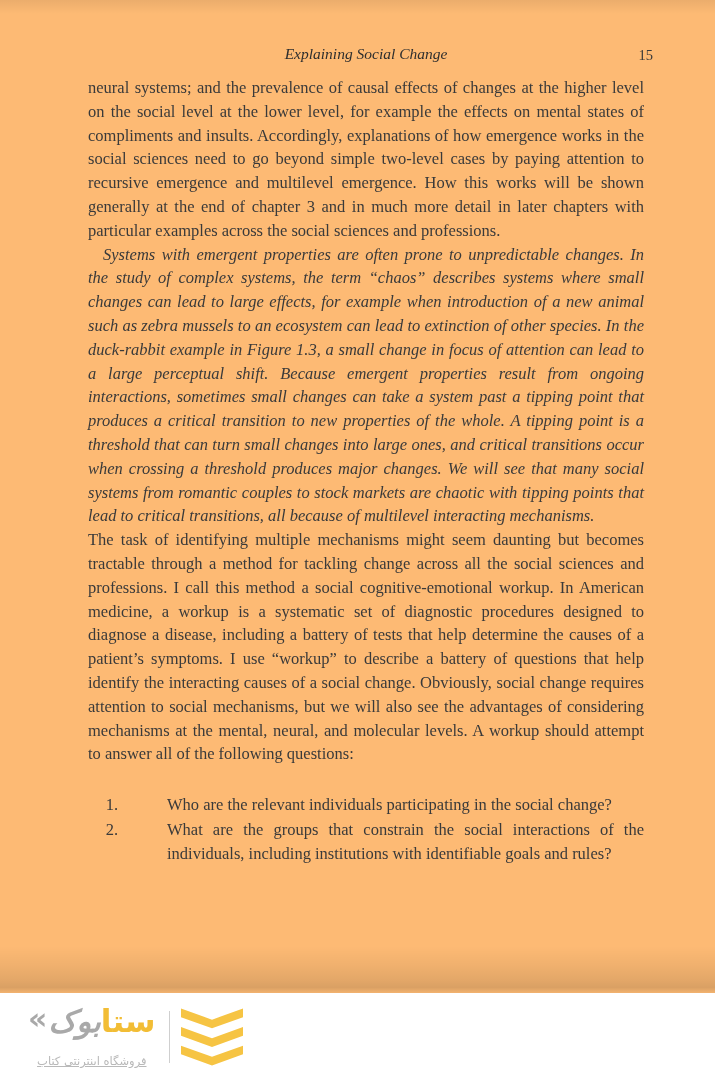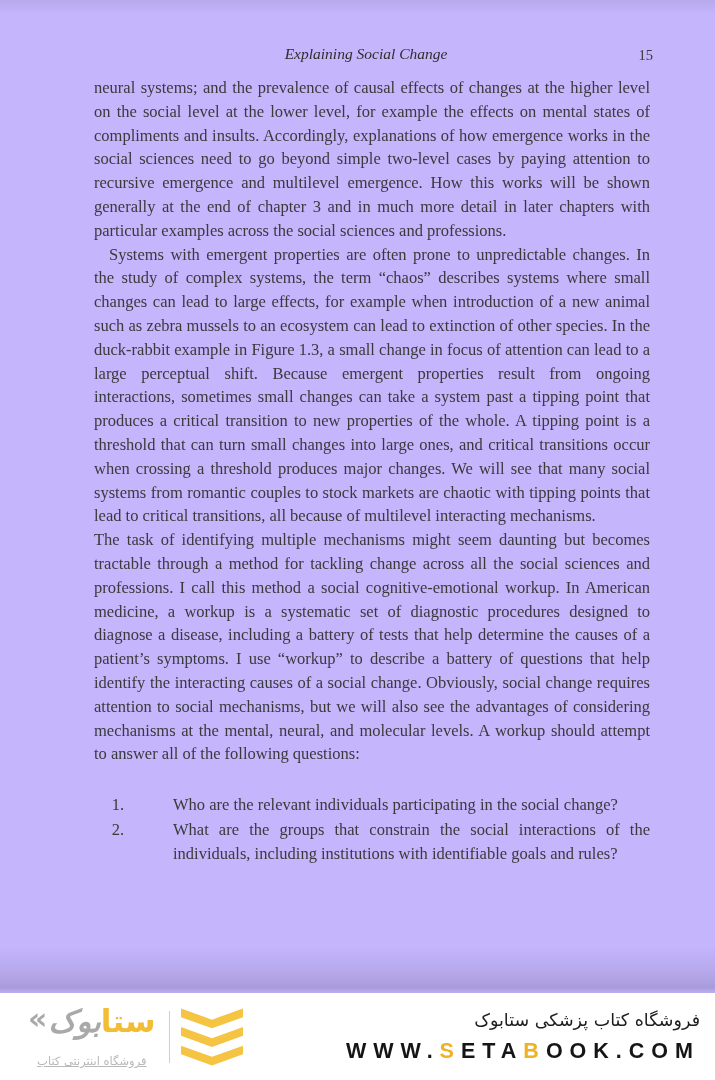--- a/index.html
+++ b/index.html
@@ -9,21 +9,21 @@
     width: 715px;
     height: 1080px;
     overflow: hidden;
     font-family: "Liberation Serif", serif;
     color: #3a3a3a;
   }
   .scan {
     position: relative;
     width: 715px;
     height: 1080px;
-    background: #c4b5fd;
+    background: #fdba74;
   }
   .top-shade {
     position: absolute;
     top: 0; left: 0; right: 0;
     height: 14px;
     background: linear-gradient(to bottom, rgba(0,0,0,0.07), rgba(0,0,0,0));
   }
   .running-head {
     position: absolute;
     top: 45px;
@@ -39,28 +39,28 @@
   .page-number {
     position: absolute;
     top: 47px;
     right: 62px;
     font-size: 14.5px;
     color: #3a3a3a;
   }
   .text-col {
     position: absolute;
     top: 76px;
-    left: 94px;
+    left: 88px;
     width: 556px;
     font-size: 16.5px;
     line-height: 23.8px;
     text-align: justify;
   }
   p.para { margin: 0; }
-  p.para.indent { text-indent: 15px; }
+  p.para.indent { text-indent: 15px; font-style: italic; }
   .section-heading {
     margin: 52px 0 32px 0;
     font-size: 13.5px;
     font-weight: normal;
     letter-spacing: 2.6px;
     text-align: center;
     color: #2e2e2e;
   }
   .q-list {
     margin-top: 27px;
@@ -208,18 +208,14 @@
         <div class="tagline">فروشگاه اینترنتی کتاب</div>
       </div>
       <div class="logo-divider"></div>
       <svg class="chevrons" width="62" height="64" viewBox="0 0 100 100" xmlns="http://www.w3.org/2000/svg">
         <polygon points="0,4 50,22 100,4 100,18 50,36 0,18" fill="#F6C443"></polygon>
         <polygon points="0,34 50,52 100,34 100,48 50,66 0,48" fill="#F6C443"></polygon>
         <polygon points="0,64 50,82 100,64 100,78 50,96 0,78" fill="#F6C443"></polygon>
       </svg>
     </div>
 
-    <div class="footer-right">
-      <div class="store-name" dir="rtl">فروشگاه کتاب پزشکی ستابوک</div>
-      <div class="website"><span>WWW.</span><span class="yellow">S</span><span>ETA</span><span class="yellow">B</span><span>OOK.COM</span></div>
-    </div>
   </div>
 </div>
 
 </body></html>

